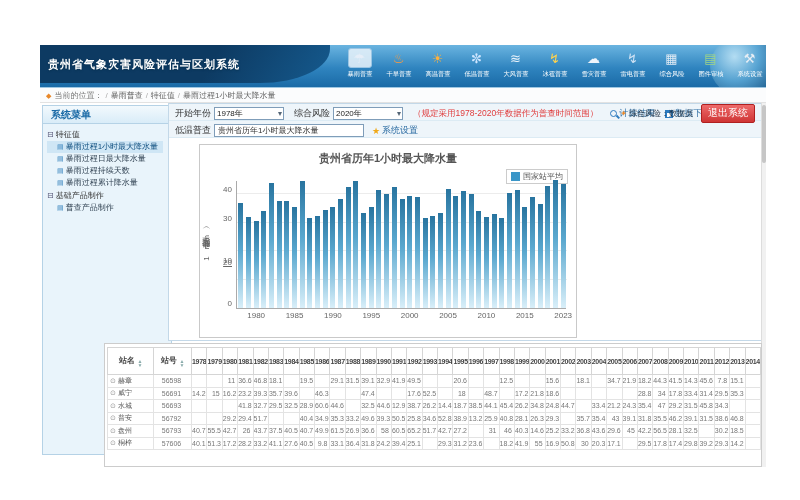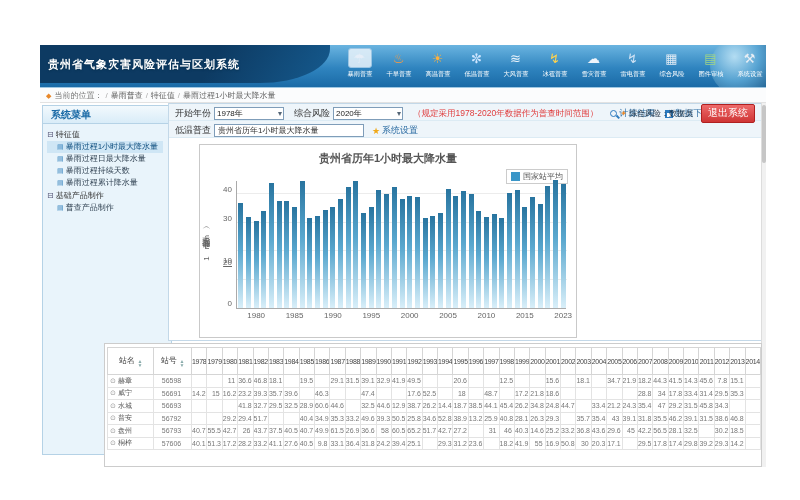--- a/index.html
+++ b/index.html
@@ -77,21 +77,21 @@
 
   
   .table-panel { position:absolute; left:64px; top:298px; width:658px; height:124px; background:#fff;
     border:1px solid #cccccc; z-index:5; padding:3px 2px 0 2px; overflow:hidden; }
   .filters { display:flex; margin-bottom:4px; }
   .fbox { border:1px solid #a8a8a8; background:#fff; font-size:8px; color:#444; padding:1px 5px; margin-right:14px; border-radius:2px; display:flex; align-items:center; cursor:pointer; }
   .sort-ar { display:inline-flex; flex-direction:column; margin-left:3px; line-height:4px; }
   .sort-ar i { font-style:normal; font-size:5px; color:#8aa; }
   table { border-collapse:collapse; table-layout:fixed; width:654px; }
   th,td { border:1px solid #e3e3e3; overflow:hidden; white-space:nowrap; }
-  thead th { font-size:7px; color:#444; font-weight:normal; height:27px; border-color:#d5d5d5; letter-spacing:-0.3px; }
+  thead th { font-size:7px; color:#444; font-weight:bold; height:27px; border-color:#d5d5d5; letter-spacing:-0.3px; }
   thead th.hname { font-size:8px; }
   tbody td { font-size:7px; color:#777; height:12.5px; text-align:right; padding-right:2px; }
   tbody td.cname { text-align:left; padding-left:2px; color:#555; }
   tbody td.cid { text-align:center; }
   .radio { color:#999; font-size:7px; margin-right:2px; }
 
   
   .vscroll { position:absolute; right:0; top:58px; width:5px; height:364px; background:#f1f1f1; border-left:1px solid #ddd; }
   .vthumb { position:absolute; left:0; top:2px; width:4px; height:58px; background:#c6c6c6; border-radius:2px; }
 </style>

